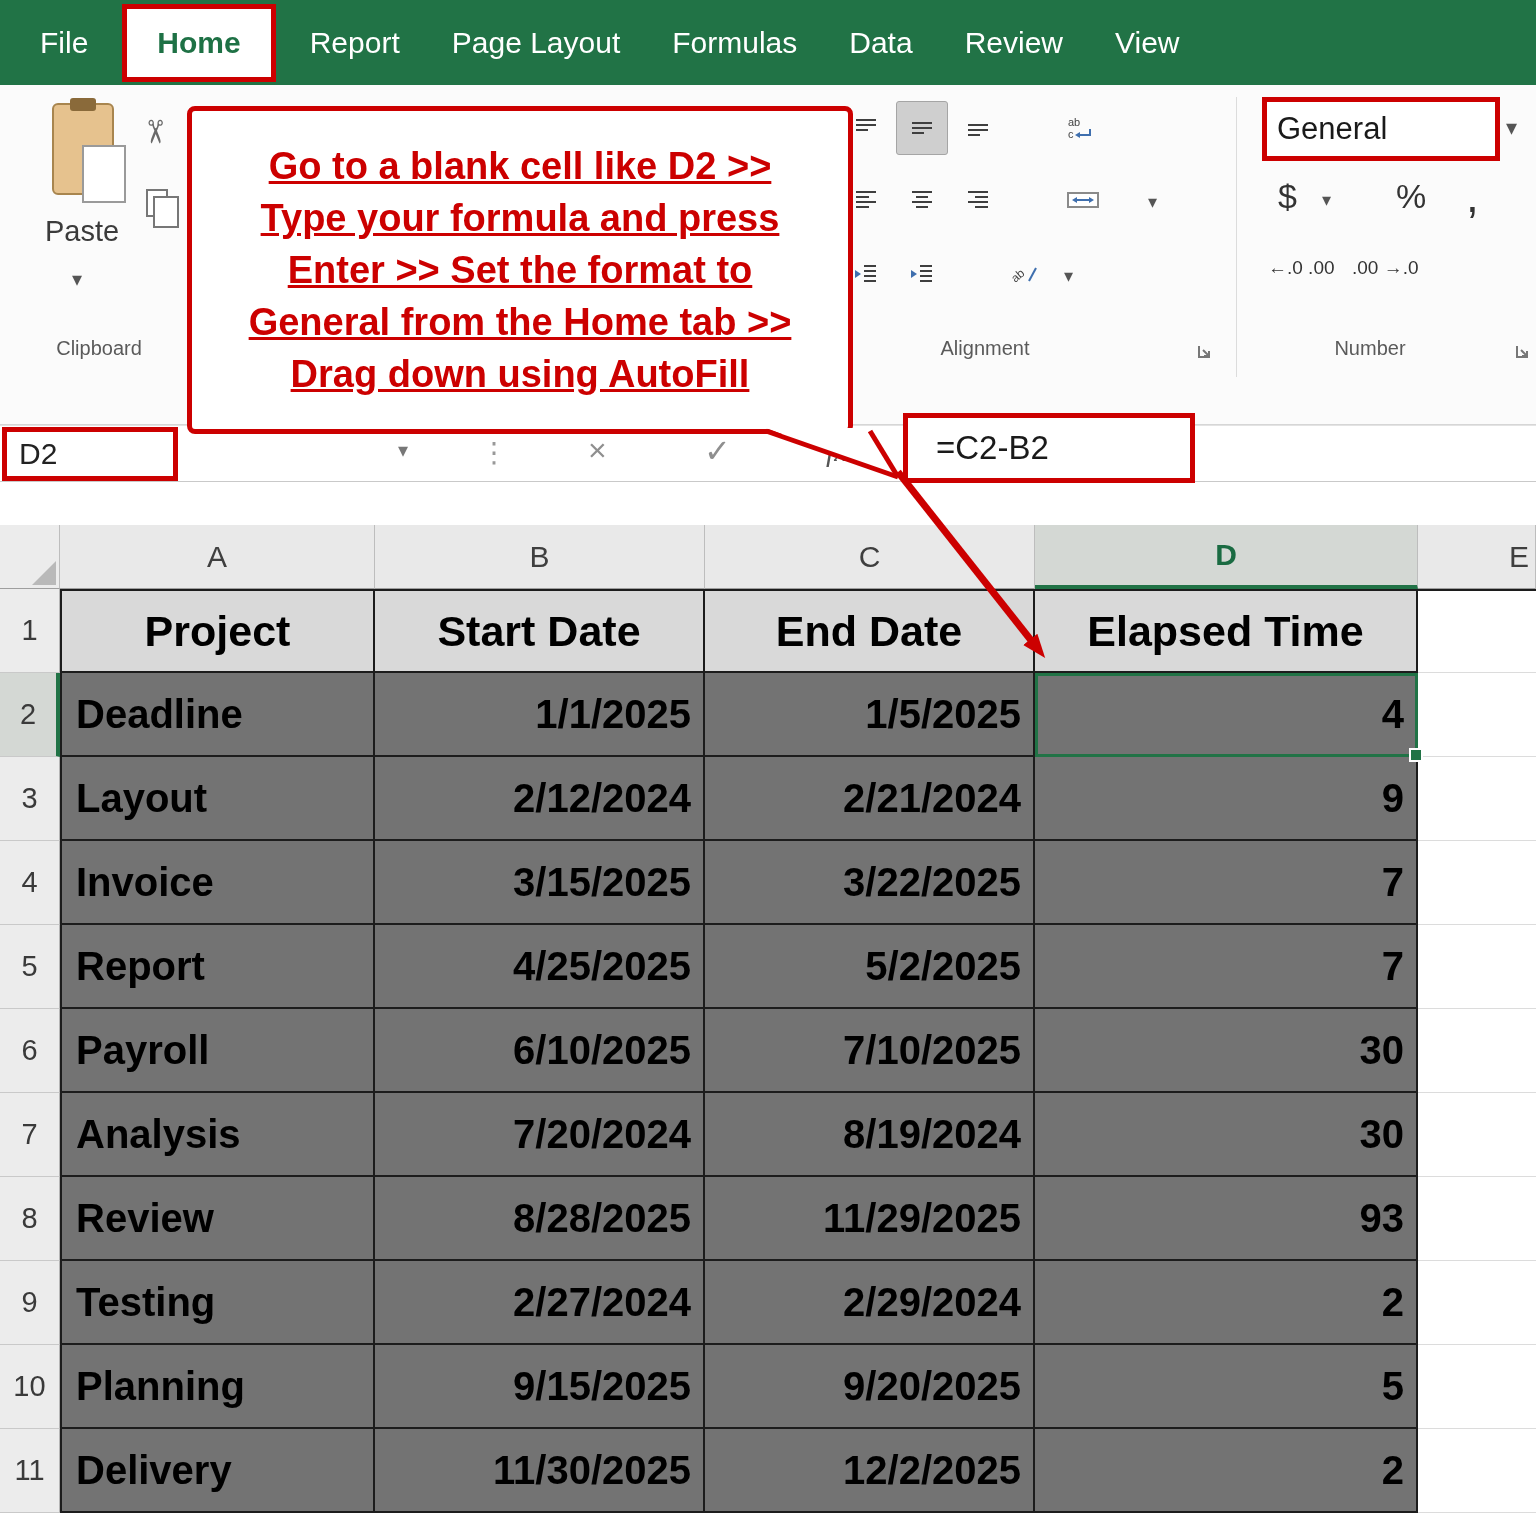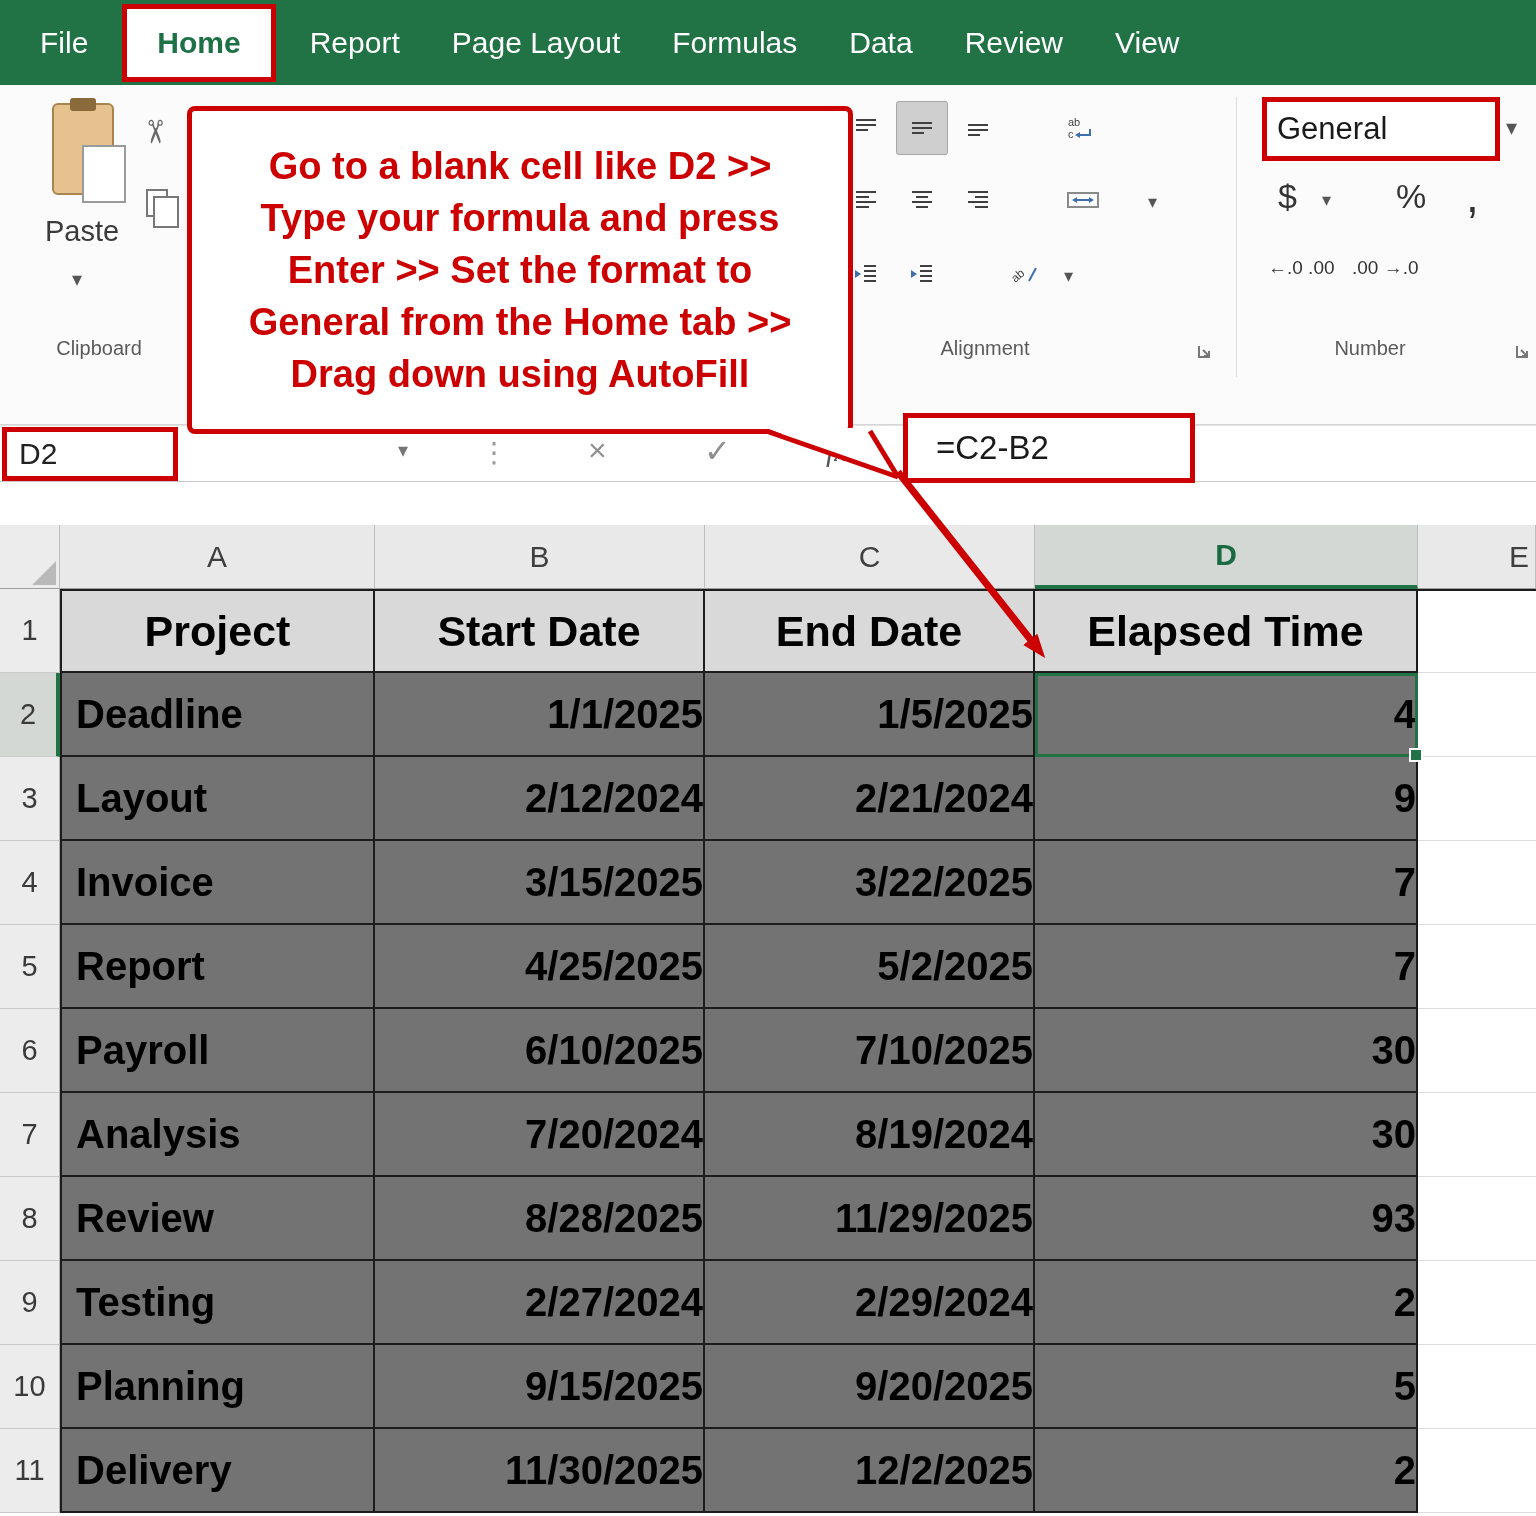--- a/index.html
+++ b/index.html
@@ -111,38 +111,38 @@
   .rn { background:#ececec; border-right:1px solid #b5b5b5; border-bottom:1px solid #c9c9c9;
         display:flex; align-items:center; justify-content:center; font-size:29px; color:#3a3a3a; }
   .rn.sel { background:#d4d8d4; border-right:4px solid #217346; }
 
   .td { background:#737373; border-right:2px solid #1c1c1c; border-bottom:2px solid #1c1c1c;
         display:flex; align-items:center; font-size:40px; color:#000; overflow:hidden; }
   .td.first { border-left:2px solid #1c1c1c; }
   .row1 .td { border-top:2px solid #1c1c1c; }
   .th { background:#d9d9d9; font-weight:bold; justify-content:center; font-size:43px; }
   .ta { padding-left:14px; font-weight:bold; }
-  .tnum { justify-content:flex-end; padding-right:0; font-weight:bold; }
+  .tnum { justify-content:flex-end; padding-right:12px; font-weight:bold; }
   .te { border-right:none; border-bottom:1px solid #dcdcdc; background:#fff; }
 
   .active-outline {
     position:absolute; left:1035px; top:148px; width:383px; height:84px;
     border:3px solid #217346; z-index:3; pointer-events:none;
   }
   .fill-handle {
     position:absolute; right:-8px; bottom:-8px; width:14px; height:14px;
     background:#217346; border:2px solid #fff;
   }
 
   
   .callout {
     position:absolute; left:187px; top:106px; width:666px; height:328px;
     border:5px solid #cc0000; border-radius:8px; background:#fff; z-index:6;
     display:flex; flex-direction:column; align-items:center; justify-content:center;
-    color:#cc0000; font-size:38px; font-weight:bold; line-height:52px; text-align:center;
+    color:#cc0000; font-size:38px; font-weight:bold; line-height:52px; text-align:center;text-decoration:underline;
   }
   .overlay-svg { position:absolute; left:0; top:0; width:1536px; height:1516px;
     z-index:8; pointer-events:none; }
 </style>
 </head>
 <body>
 
 <div id="app">
 
   <div class="tabbar">

